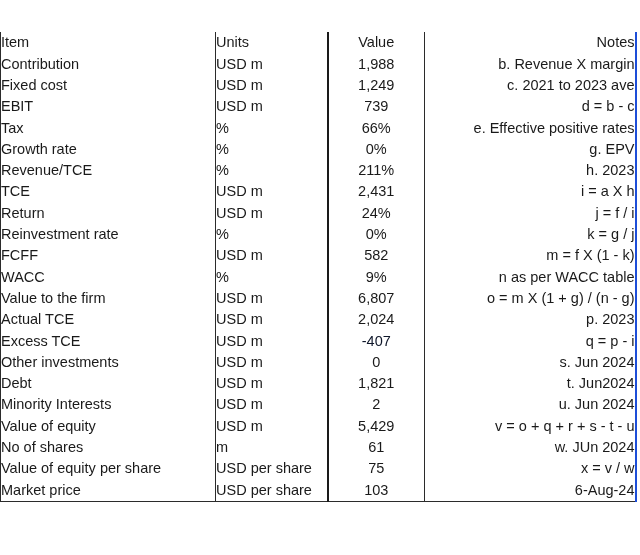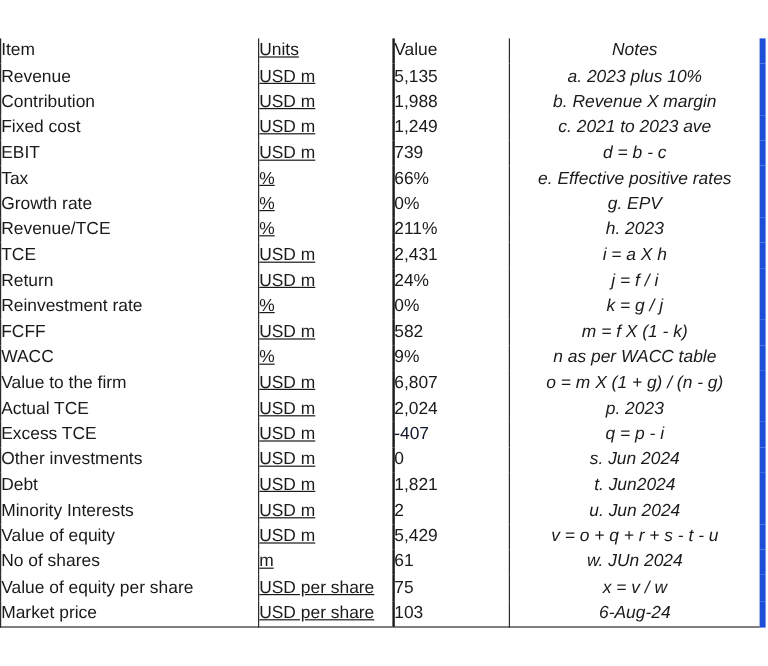--- a/index.html
+++ b/index.html
@@ -46,23 +46,23 @@
 
   
   table.valuation th,
   table.valuation td {
     border-top: none;
     border-bottom: none;
   }
 
   
   .col-item   { border-left: 1px solid #2b2b2b; border-right: 1px solid #2b2b2b; text-align: left;  padding-left: 4px; }
-  .col-units  { border-right: 2.2px solid #1a1a1a; text-align: left;  padding-left: 4px; text-decoration: underline; }
-  .col-value  { border-right: 1px solid #2b2b2b; text-align: left; padding-right: 25px; }
-  .col-notes  { border-right: 5px solid #1d4ed8; text-align: center;  padding-left: 4px; font-style: italic; }
+  .col-units  { border-right: 2.2px solid #1a1a1a; text-align: left;  padding-left: 4px; }
+  .col-value  { border-right: 1px solid #2b2b2b; text-align: center; padding-right: 25px; }
+  .col-notes  { border-right: 2px solid #1d4ed8; text-align: right;  padding-left: 4px; }
 
   
   thead tr th { border-top: 1px solid #2b2b2b; border-bottom: 1.3px solid #2b2b2b; }
   
   tbody tr:last-child td { border-bottom: 1.3px solid #2b2b2b; }
 
   .neg { color: #ff0000; }
 </style>
 </head>
 <body>
@@ -78,26 +78,20 @@
     <thead>
       <tr>
         <th class="col-item">Item</th>
         <th class="col-units">Units</th>
         <th class="col-value">Value</th>
         <th class="col-notes">Notes</th>
       </tr>
     </thead>
     <tbody id="table-body">
         <tr>
-          <td class="col-item">Revenue</td>
-          <td class="col-units">USD m</td>
-          <td class="col-value">5,135</td>
-          <td class="col-notes">a. 2023 plus 10%</td>
-        </tr>
-        <tr>
           <td class="col-item">Contribution</td>
           <td class="col-units">USD m</td>
           <td class="col-value">1,988</td>
           <td class="col-notes">b. Revenue X margin</td>
         </tr>
         <tr>
           <td class="col-item">Fixed cost</td>
           <td class="col-units">USD m</td>
           <td class="col-value">1,249</td>
           <td class="col-notes">c. 2021 to 2023 ave</td>

